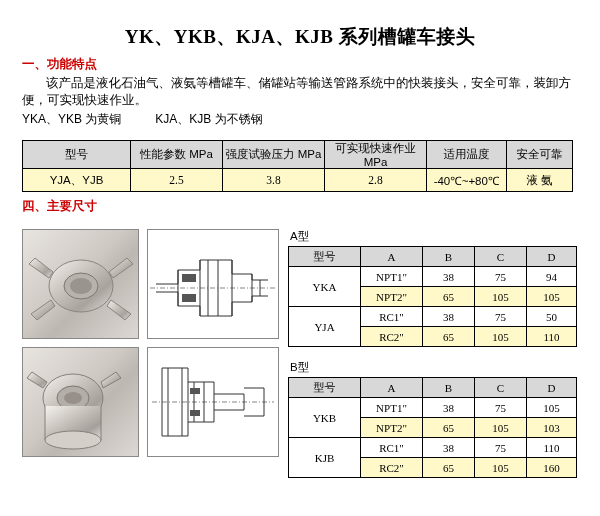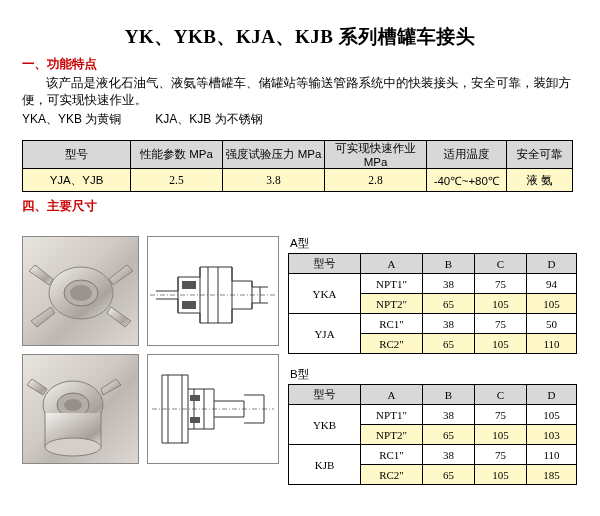--- a/index.html
+++ b/index.html
@@ -58,21 +58,21 @@
   table.perf th{
     background:#d8d8d8;
     font-weight:normal;
   }
   table.perf tr.alt td{background:#fff8c8;}
   .cn{font-family:"Liberation Sans", sans-serif;}
 
   
   .dims{
     position:relative;
-    margin-top:21px;
+    margin-top:14px;
   }
   .img-col{
     position:absolute;
     left:22px;
     top:0;
     width:260px;
   }
   .photo{
     width:115px;height:108px;
     border:1px solid #888;
@@ -346,21 +346,21 @@
             <td class="model" rowspan="2">KJB</td>
             <td>RC1"</td>
             <td>38</td>
             <td>75</td>
             <td>110</td>
           </tr>
           <tr class="alt">
             <td>RC2"</td>
             <td>65</td>
             <td>105</td>
-            <td>185</td>
+            <td>160</td>
           </tr>
         </tbody>
           </table>
       </div>
 
     </div>
   </div>
 
 </div>
 

